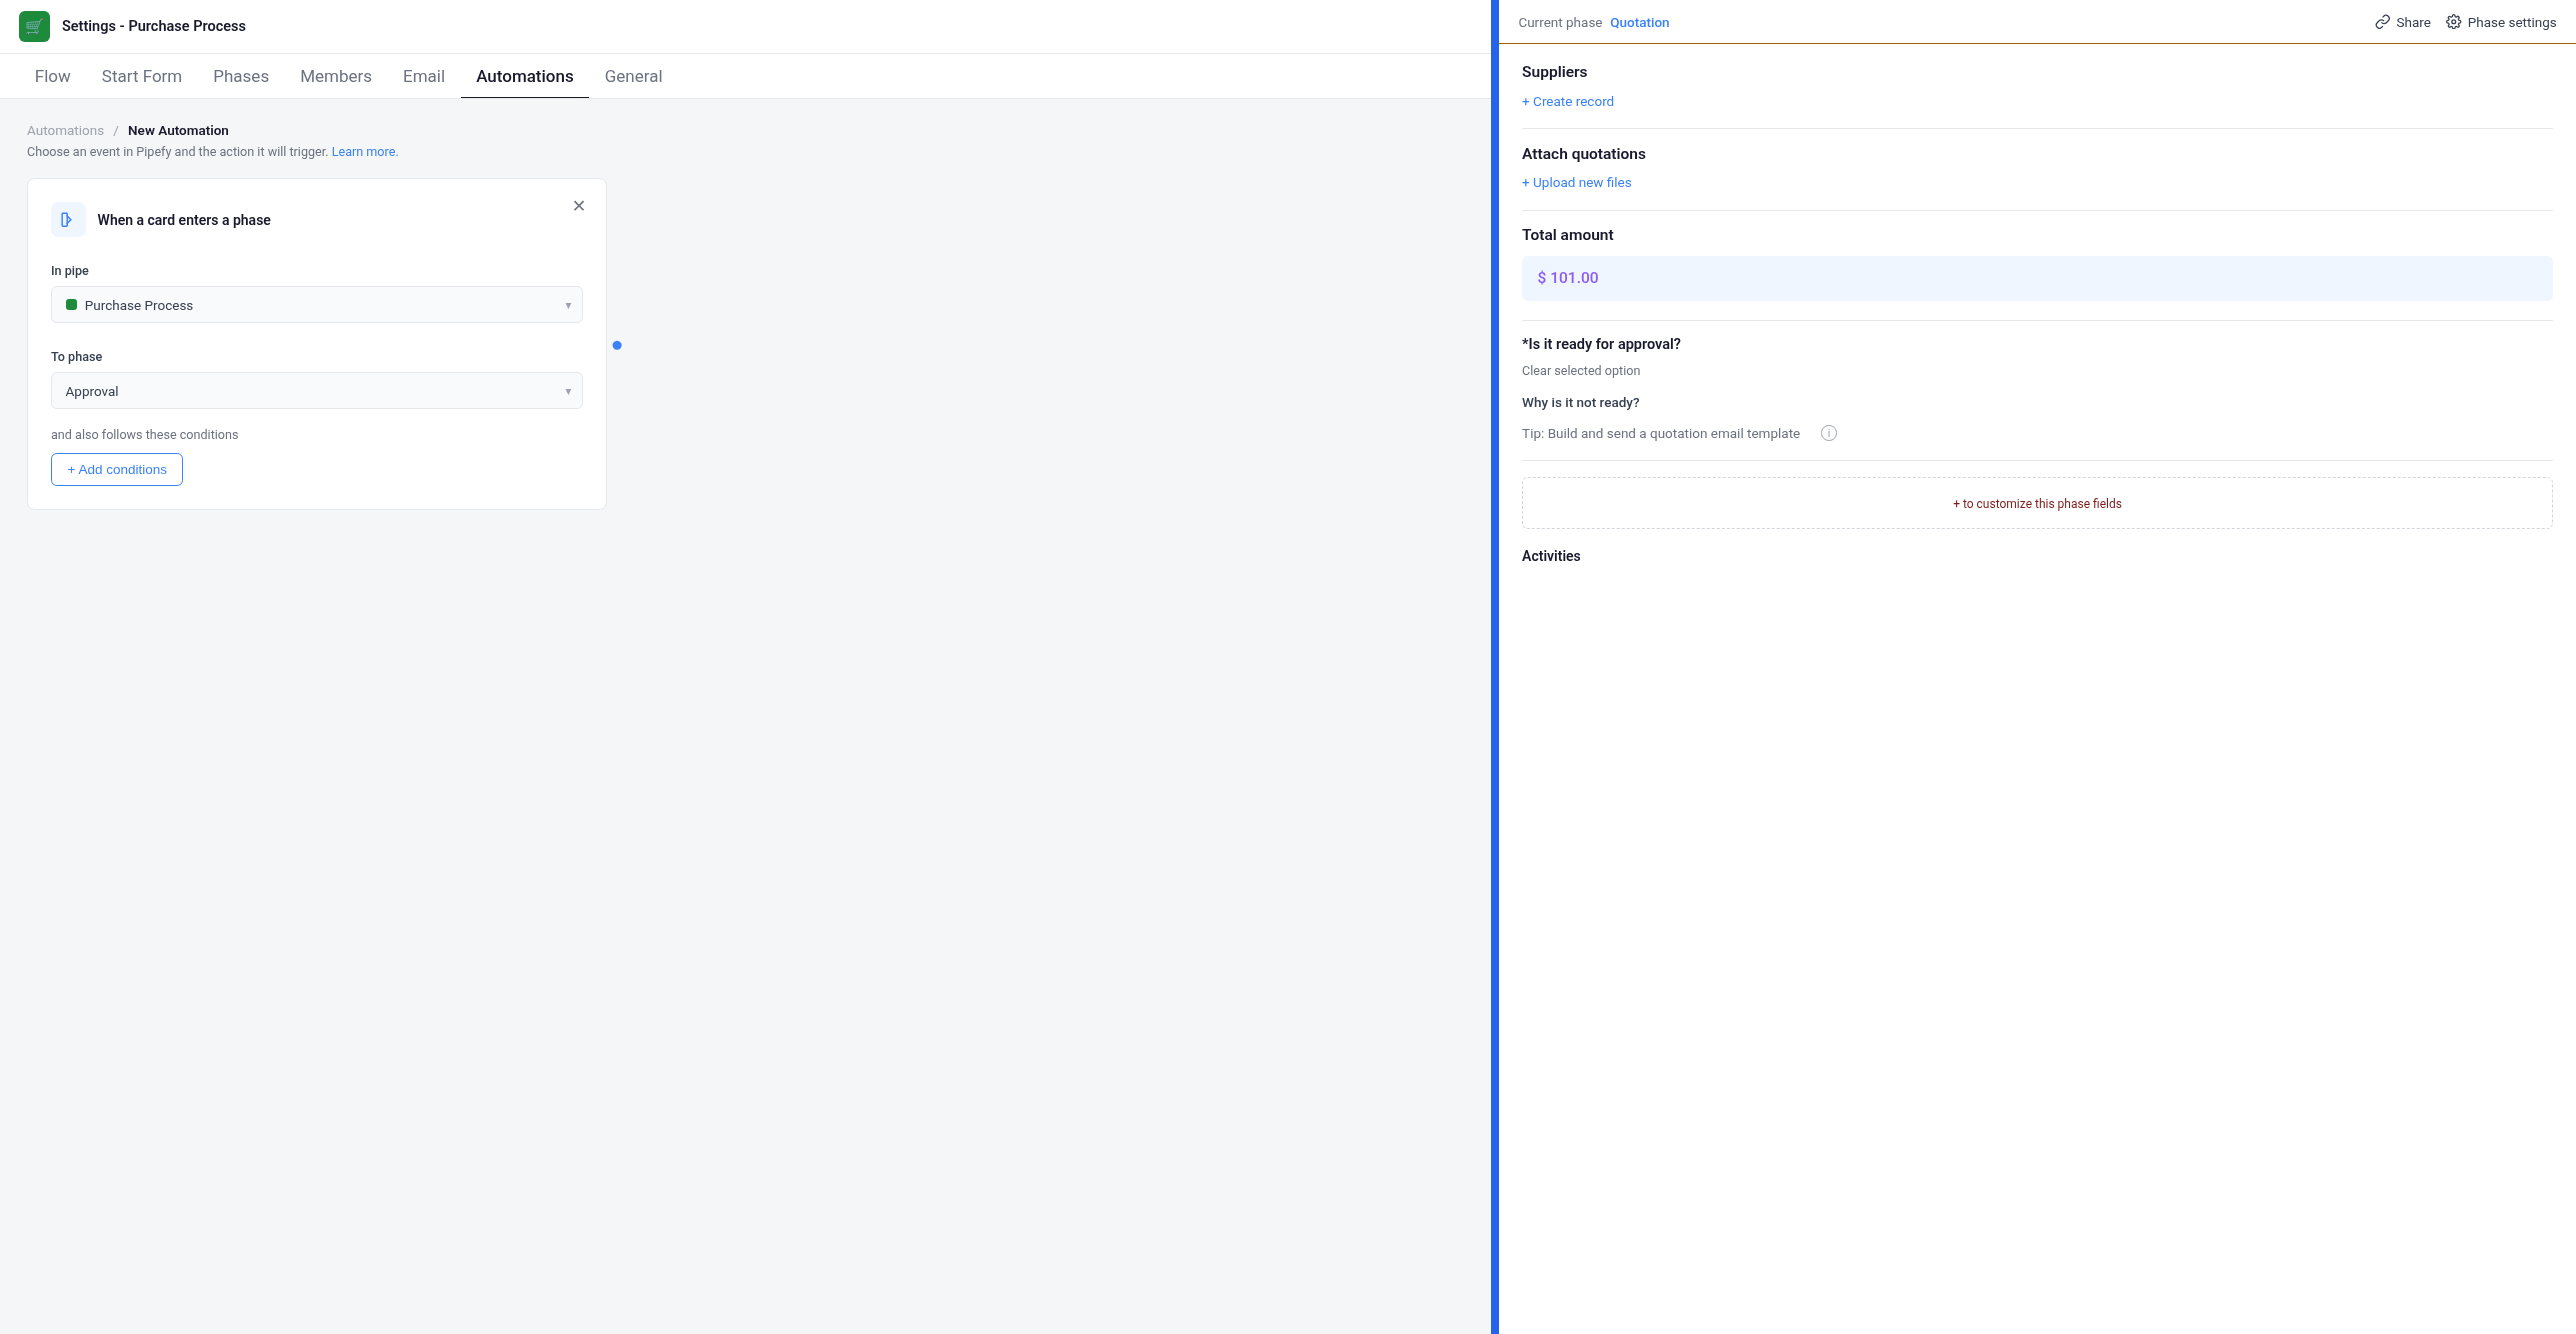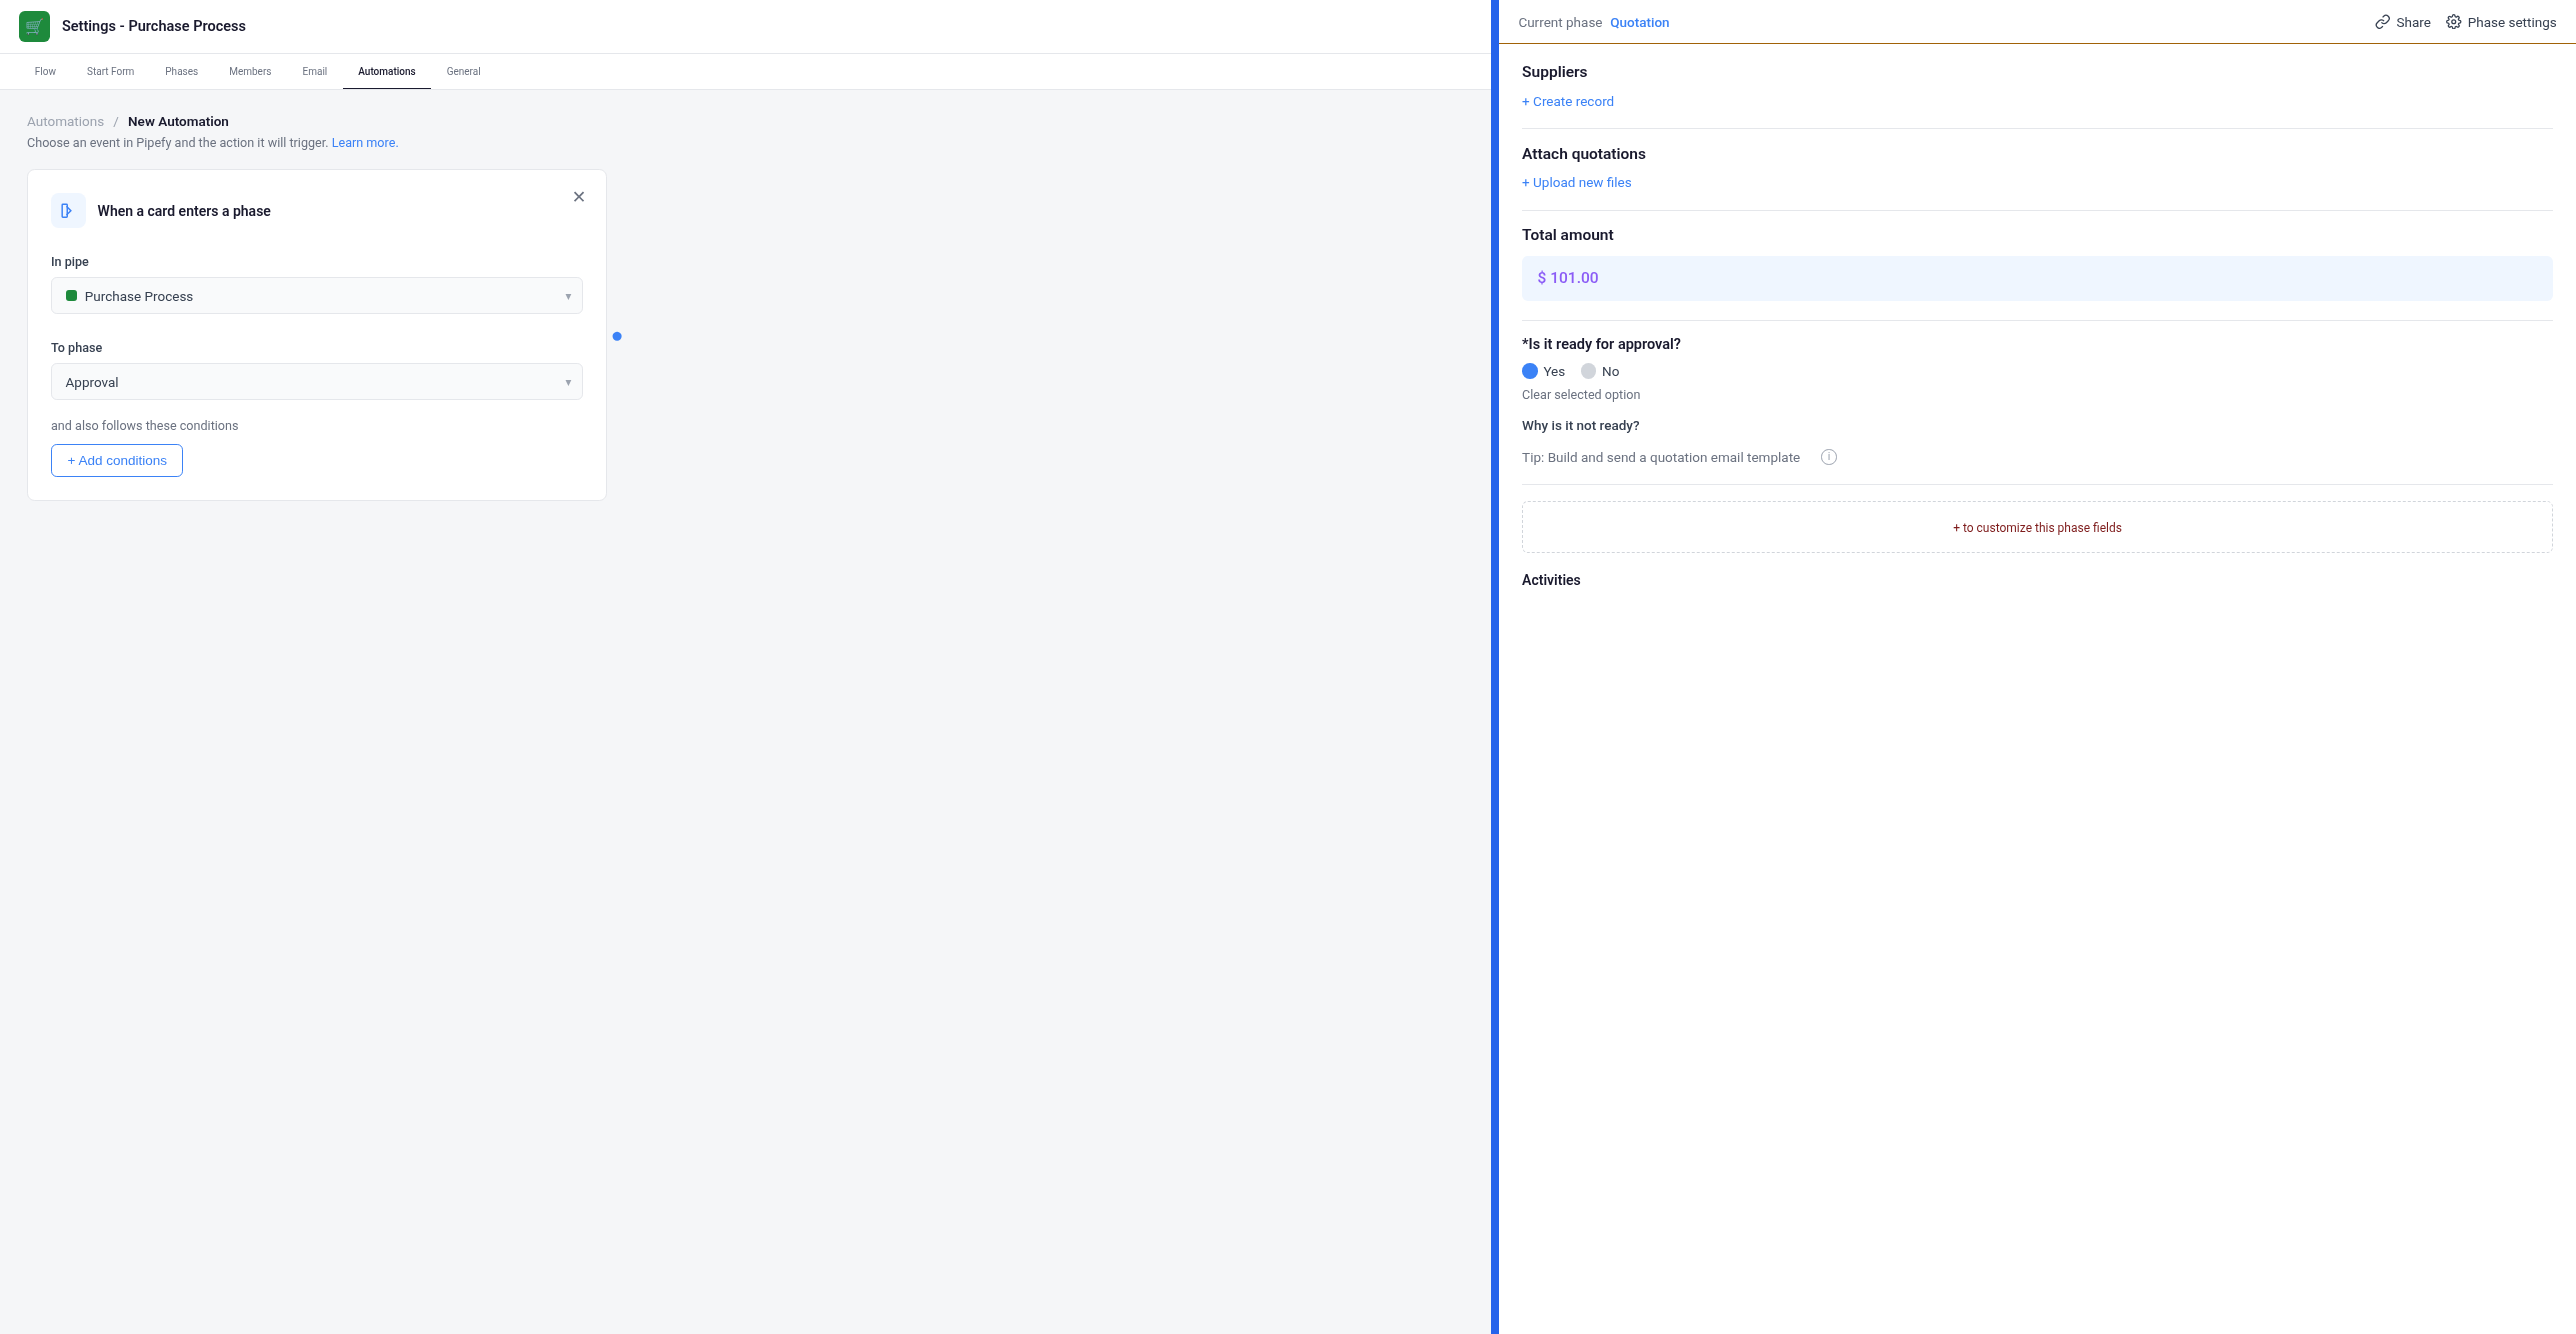--- a/index.html
+++ b/index.html
@@ -51,21 +51,21 @@
     
     .nav-tabs {
       background: #fff;
       padding: 0 19.3px;
       display: flex;
       gap: 0;
       border-bottom: 1px solid #e5e7eb;
     }
     .nav-tab {
       padding: 11.6px 15.5px;
-      font-size: 10px;
+      font-size: 17px;
       color: #6b7280;
       cursor: pointer;
       border-bottom: 1.9px solid transparent;
       text-decoration: none;
     }
     .nav-tab.active {
       color: #1a1a2e;
       border-bottom: 1.9px solid #1a1a2e;
       font-weight: 500;
     }
@@ -521,30 +521,20 @@
 
     <div class="total-amount-section">
       <div class="section-title">Total amount</div>
       <div class="total-amount-value">$ 101.00</div>
     </div>
 
     <hr class="section-divider">
 
     <div class="approval-section">
       <div class="approval-title">*Is it ready for approval?</div>
-      <div class="radio-group">
-        <div class="radio-item">
-          <span class="radio-dot-yes"></span>
-          <span>Yes</span>
-        </div>
-        <div class="radio-item">
-          <span class="radio-dot-no"></span>
-          <span>No</span>
-        </div>
-      </div>
       <div class="clear-option">Clear selected option</div>
     </div>
 
     <div class="not-ready-label">Why is it not ready?</div>
 
     <div class="tip-text">
       <span>Tip: Build and send a quotation email template</span>
       <span class="info-icon">i</span>
     </div>
 

